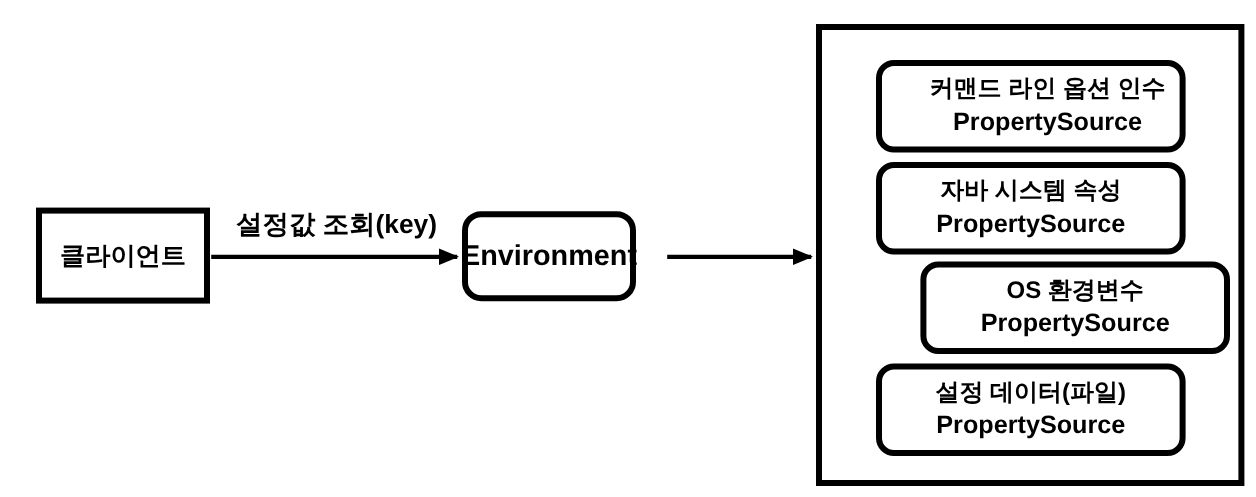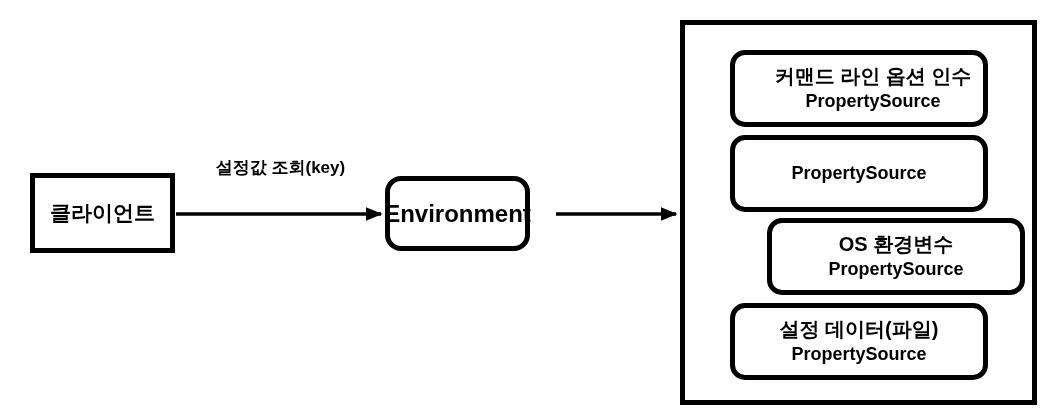--- a/index.html
+++ b/index.html
@@ -33,24 +33,24 @@
     justify-content: center;
   }
   .client-box {
     left: 30px; top: 173px;
     width: 145px; height: 80px;
     font-size: 21px;
     font-weight: 700;
   }
   .arrow-label {
     position: absolute;
-    left: 178px; top: 156px;
+    left: 178px; top: 172px;
     width: 205px;
     text-align: center;
-    font-size: 17px;
+    font-size: 22px;
     font-weight: 700;
     white-space: nowrap;
   }
   .environment-box {
     left: 385px; top: 176px;
     width: 145px; height: 75px;
     border-radius: 16px;
     font-size: 24px;
     font-weight: 700;
   }
@@ -74,21 +74,21 @@
     justify-content: center;
     text-align: center;
     line-height: 1.32;
   }
   .property-source-box .line1 {
     font-size: 20px;
     font-weight: 700;
     white-space: nowrap;
   }
   .property-source-box .line2 {
-    font-size: 18px;
+    font-size: 21px;
     font-weight: 700;
     white-space: nowrap;
   }
   .ps-0 { top: 25px; padding-left: 28px; }
   .ps-1 { top: 110px; }
   .ps-2 { top: 193px; margin-left: 37px; }
   .ps-3 { top: 278px; }
 </style>
 </head>
 <body>
@@ -116,20 +116,21 @@
   </div>
 
   <div class="sources-container">
 
     <div class="property-source-box ps-0">
       <span class="line1">커맨드 라인 옵션 인수</span>
       <span class="line2">PropertySource</span>
     </div>
 
     <div class="property-source-box ps-1">
+      <span class="line1">자바 시스템 속성</span>
       <span class="line2">PropertySource</span>
     </div>
 
     <div class="property-source-box ps-2">
       <span class="line1">OS 환경변수</span>
       <span class="line2">PropertySource</span>
     </div>
 
     <div class="property-source-box ps-3">
       <span class="line1">설정 데이터(파일)</span>

